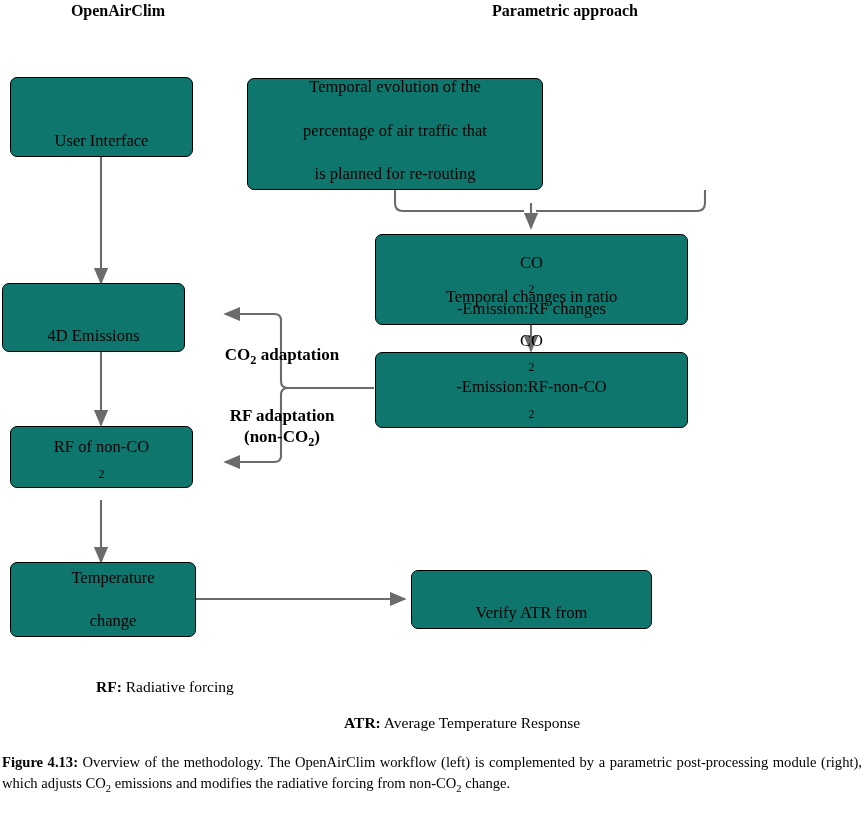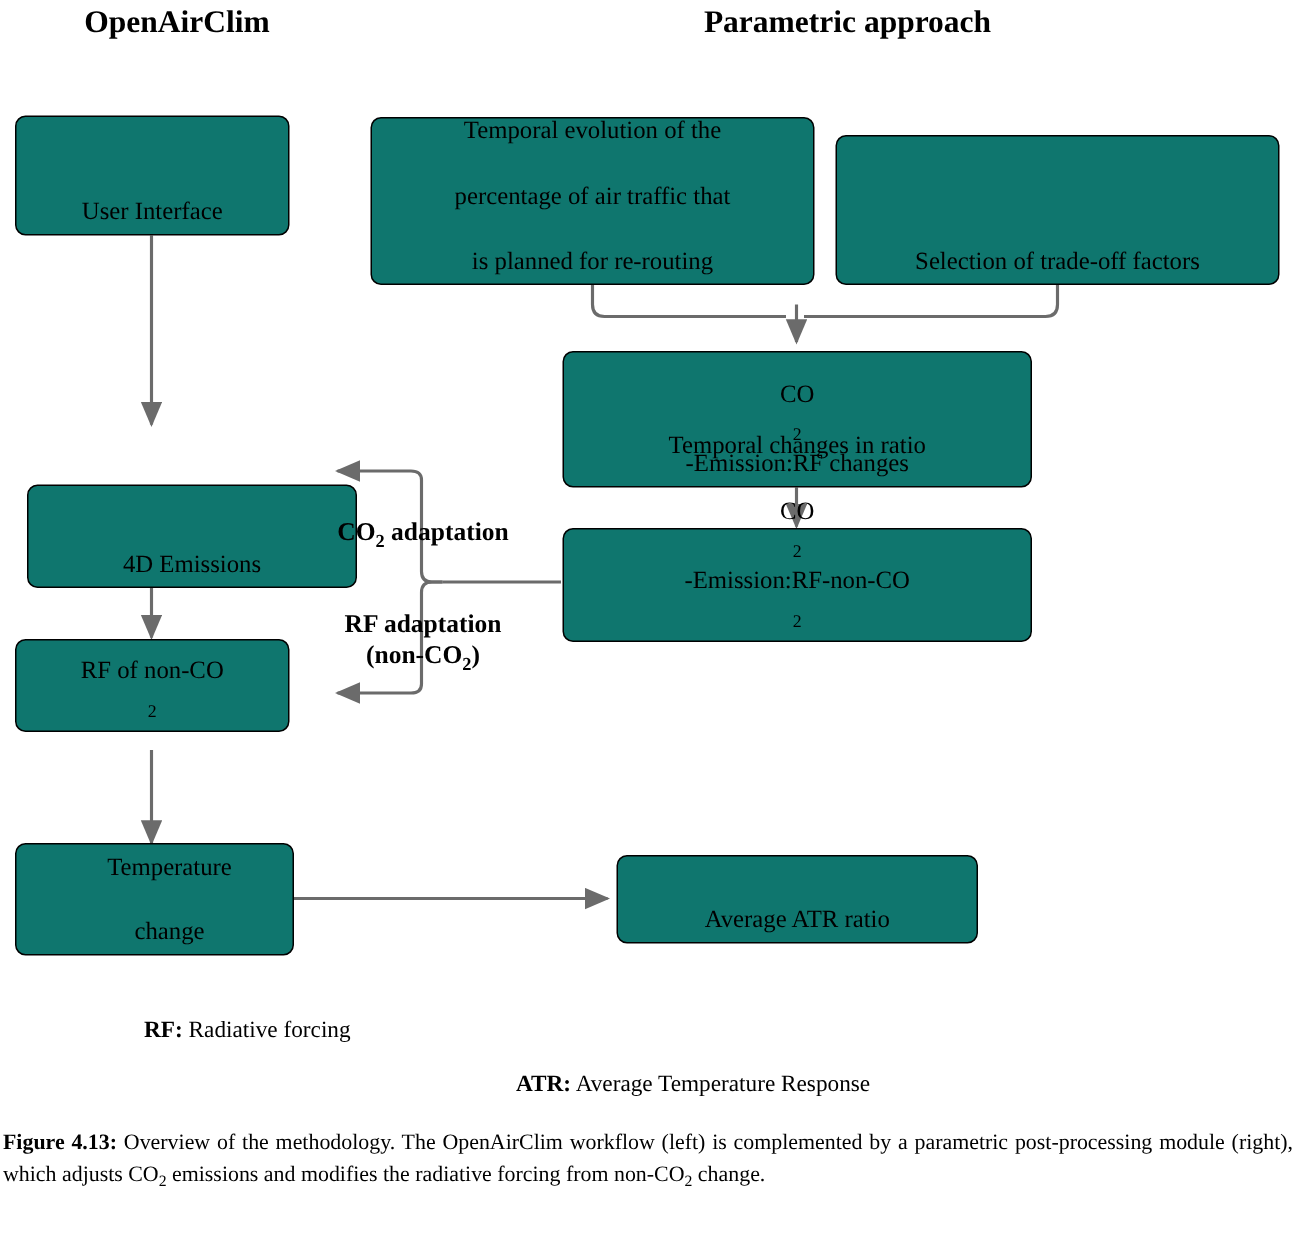--- a/index.html
+++ b/index.html
@@ -18,21 +18,21 @@
   #figure-root {
     position: absolute;
     left: 0; top: 0;
     width: 864px;
     height: 823px;
   }
   .col-heading {
     position: absolute;
     font-family: "Liberation Serif", serif;
     font-weight: bold;
-    font-size: 21px;
+    font-size: 16px;
     text-align: center;
     white-space: nowrap;
   }
   .node {
     position: absolute;
     border: 1.6px solid #000000;
     border-radius: 7px;
     background: #0f766e;
     display: flex;
     align-items: flex-end;
@@ -114,21 +114,21 @@
       <path d="M 374 388 L 295 388"></path>
       <path d="M 295 388 L 288 388 Q 281 388 281 381 L 281 320 Q 281 314 274 314 L 225 314" marker-end="url(#ah)"></path>
       <path d="M 295 388 L 288 388 Q 281 388 281 395 L 281 456 Q 281 462 274 462 L 225 462" marker-end="url(#ah)"></path>
     </g>
   </svg>
 
   <div class="node" style="left: 10px; top: 77px; width: 183px; height: 80px;">
     <span>User Interface</span>
   </div>
 
-  <div class="node" style="left: 18px; top: 283px; width: 220px; height: 69px; margin-top: 40px;">
+  <div class="node" style="left: 2px; top: 283px; width: 183px; height: 69px;">
     <span>4D Emissions</span>
   </div>
 
   <div class="node" style="left: 10px; top: 426px; width: 183px; height: 62px;">
     <span><span>RF of non-CO</span><sub>2</sub></span>
   </div>
 
   <div class="node" style="left: 10px; top: 562px; width: 186px; height: 75px; padding-left: 28px;">
     <span>
       <span>Temperature</span><br>
@@ -137,40 +137,37 @@
   </div>
 
   <div class="node" style="left: 247px; top: 78px; width: 296px; height: 112px;">
     <span>
       <span>Temporal evolution of the</span><br>
       <span>percentage of air traffic that</span><br>
       <span>is planned for re-routing</span>
     </span>
   </div>
 
-  <div class="node" style="left: 557px; top: 90px; width: 296px; height: 100px;">
-    <span>Selection of trade-off factors</span>
-  </div>
 
   <div class="node" style="left: 375px; top: 234px; width: 313px; height: 91px;">
     <span>
       <br>
       <span><span>CO</span><sub>2</sub><span>-Emission:RF changes</span></span>
     </span>
   </div>
 
   <div class="node" style="left: 375px; top: 352px; width: 313px; height: 76px;">
     <span>
       <span>Temporal changes in ratio</span><br>
       <span><span>CO</span><sub>2</sub><span>-Emission:RF-non-CO</span><sub>2</sub></span>
     </span>
   </div>
 
   <div class="node" style="left: 411px; top: 570px; width: 241px; height: 59px;">
-    <span>Average ATR ratio</span>
+    <span>Verify ATR from</span>
   </div>
 
   <div class="edge-label" style="left: 212px; top: 344px; width: 140px;">
     <span>CO</span><sub>2</sub><span> adaptation</span>
   </div>
 
   <div class="edge-label" style="left: 212px; top: 405px; width: 140px;">
     <span>RF adaptation</span><br>
     <span><span>(non-CO</span><sub>2</sub><span>)</span></span>
   </div>

